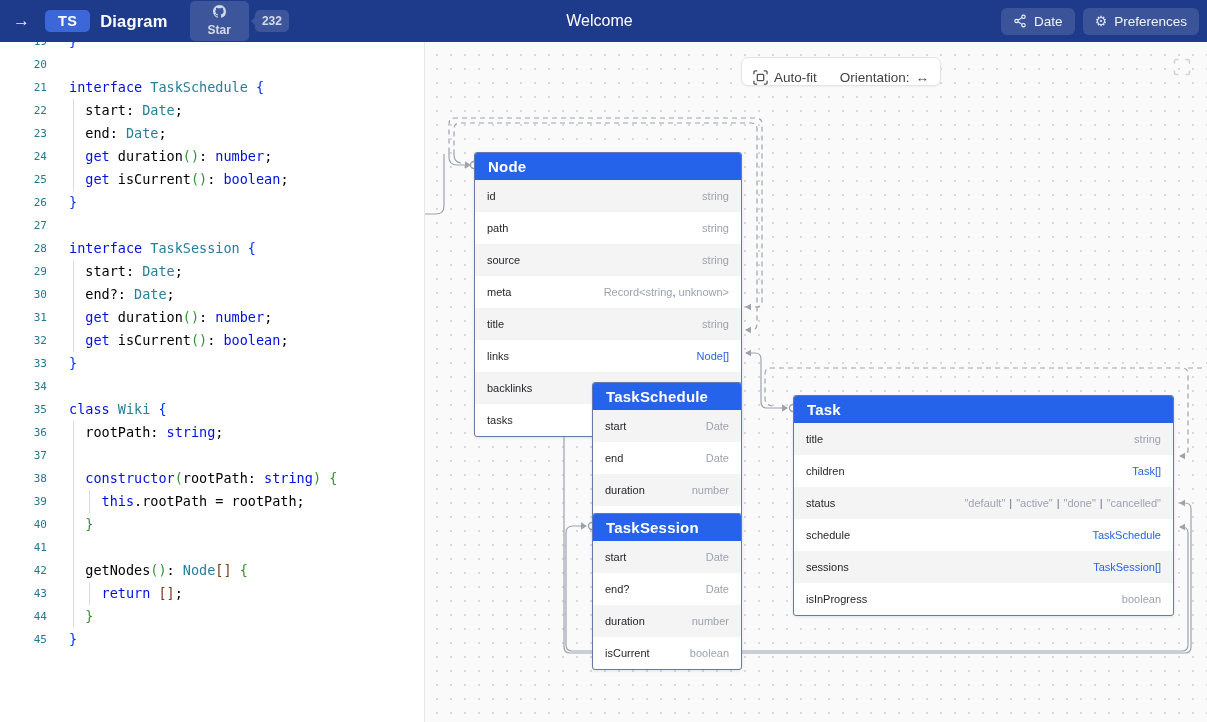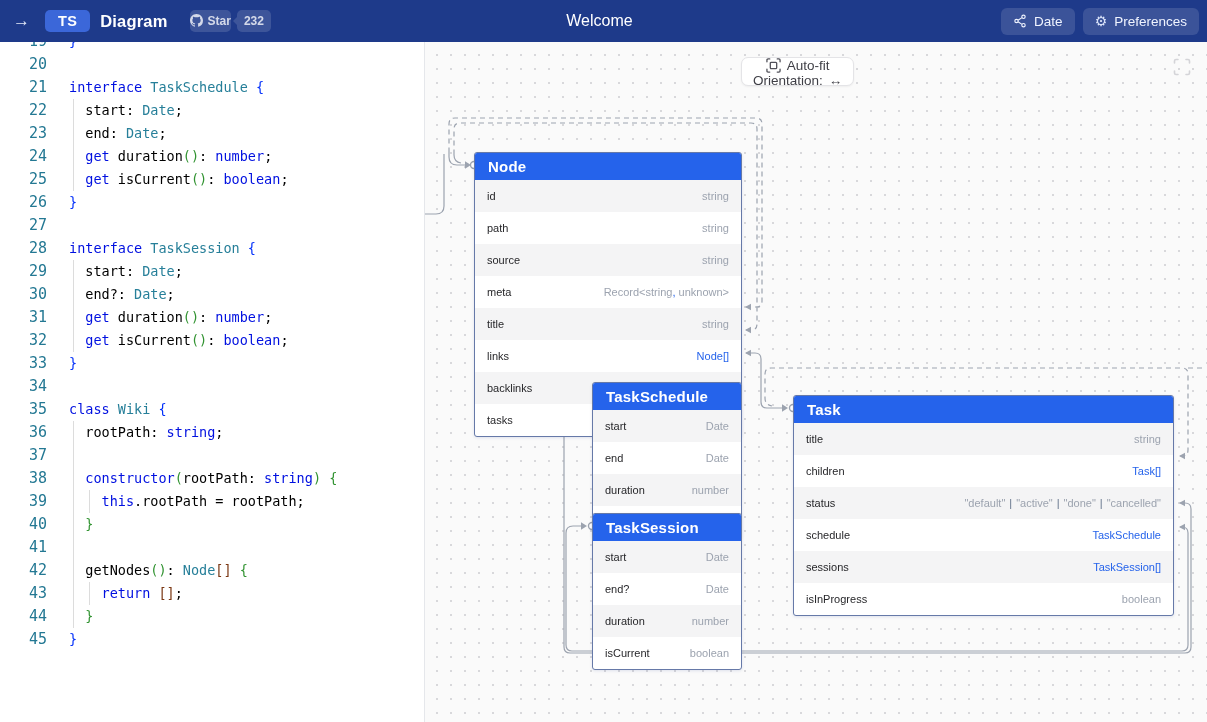--- a/index.html
+++ b/index.html
@@ -5,53 +5,53 @@
   * { margin:0; padding:0; box-sizing:border-box; }
   html,body { width:1207px; height:722px; overflow:hidden; font-family:"Liberation Sans", sans-serif; background:#fff; }
 
   
   .topbar { position:absolute; left:0; top:0; width:1207px; height:42px; background:#1e3a8a; display:flex; align-items:center; color:#fff; z-index:30; }
   .tb-left { display:flex; align-items:center; gap:10px; padding-left:13px; }
   .back-arrow { font-size:17px; color:#e3e9f8; width:22px; }
   .ts-logo { background:#3b67d9; color:#fff; font-weight:bold; font-size:14.5px; padding:3px 13px; border-radius:5px; letter-spacing:.3px; }
   .app-name { font-weight:bold; font-size:16.5px; letter-spacing:.2px; }
   .gh-badge { display:flex; align-items:center; margin-left:12px; }
-  .gh-star { display:flex; gap:5px; background:rgba(255,255,255,.14); border-radius:5px; padding:4px 0; font-size:12px; font-weight:bold; color:rgba(255,255,255,.78); }
+  .gh-star { display:flex; align-items:center; gap:5px; background:rgba(255,255,255,.14); border-radius:5px; padding:4px 18px; font-size:12px; font-weight:bold; color:rgba(255,255,255,.78);flex-direction:column; }
   .gh-count { position:relative; margin-left:6px; background:rgba(255,255,255,.14); border-radius:5px; padding:4px 7px; font-size:12px; font-weight:bold; color:rgba(255,255,255,.78); }
   .gh-count::before { content:""; position:absolute; left:-4px; top:50%; margin-top:-4px; border-top:4px solid transparent; border-bottom:4px solid transparent; border-right:4px solid rgba(255,255,255,.14); }
   .tb-title { position:absolute; left:0; right:8px; text-align:center; font-size:16px; color:#fff; pointer-events:none; }
   .tb-right { margin-left:auto; display:flex; gap:8px; padding-right:8px; z-index:2; }
   .tb-btn { display:flex; align-items:center; gap:7px; background:rgba(255,255,255,.13); border:none; color:#f0f4ff; font-size:13.5px; padding:6px 12px; border-radius:6px; font-family:inherit; cursor:pointer; }
   .tb-btn svg { display:block; }
   .gear-glyph { font-size:14px; line-height:1; color:#dbe4fa; }
 
   
   .editor { position:absolute; left:0; top:42px; width:425px; height:680px; background:#fff; border-right:1px solid #e5e7eb; overflow:hidden; }
   .code-lines { position:absolute; top:-12px; left:0; right:0; font-family:"DejaVu Sans Mono","Liberation Mono",monospace; font-size:13.5px; }
   .code-line { display:flex; height:23px; line-height:23px; white-space:pre; }
-  .gutter { width:47px; text-align:right; color:#237893; font-size:15px; flex:none; }
+  .gutter { width:47px; text-align:right; color:#237893; font-size:11px; flex:none; }
   .code-text { position:relative; padding-left:22px; color:#000; }
   .guide { position:absolute; top:0; bottom:0; width:1px; background:#dcdcdc; }
   .tok-kw { color:#0010e0;margin-top:16px; }
   .tok-type { color:#267f99; }
   .tok-plain { color:#000; }
   .tok-b1 { color:#0431fa; }
   .tok-b2 { color:#319331; }
   .tok-b3 { color:#7b3814; }
 
   
   .canvas { position:absolute; left:425px; top:42px; width:782px; height:680px; background-color:#fafafa;
             background-image:radial-gradient(#d8d8db 1.1px, transparent 1.1px); background-size:14px 14px; background-position:5px 6px; }
   .edges-svg { position:absolute; left:0; top:0; pointer-events:none; }
   .edge { fill:none; stroke:#9ca3af; stroke-width:1.2; }
   .edge.dashed { stroke-dasharray:5 4; }
   .conn-dot { fill:#fff; stroke:#9ca3af; stroke-width:1.4; }
   .arrow { fill:#9ca3af; }
 
-  .dtoolbar { position:absolute; left:316px; top:15px; height:29px; display:flex; align-items:center; background:#fff; border:1px solid #e4e4e7; border-radius:7px; box-shadow:0 1px 2px rgba(0,0,0,.05); font-size:13.5px; color:#3f3f46; z-index:5;flex-direction:column; }
+  .dtoolbar { position:absolute; left:316px; top:15px; height:29px; display:flex; align-items:flex-end; background:#fff; border:1px solid #e4e4e7; border-radius:7px; box-shadow:0 1px 2px rgba(0,0,0,.05); font-size:13.5px; color:#3f3f46; z-index:5; }
   .dt-btn { display:flex; align-items:center; gap:6px; padding:0 11px; background:none; border:none; font-family:inherit; font-size:13.5px; color:#3f3f46; cursor:pointer; }
   .dt-sep { width:1px; background:#e4e4e7; }
   .fullscreen { position:absolute; left:748px; top:16px; width:18px; height:18px; cursor:pointer; }
 
   
   .entity { position:absolute; background:#fff; border:1px solid #6679a8; border-radius:3px; box-shadow:0 1px 3px rgba(30,58,138,.12); overflow:hidden; }
   .entity-header { background:#2563eb; color:#fff; font-size:15px; font-weight:600; height:27px; line-height:27px; padding-left:13px; letter-spacing:.2px; cursor:move; }
   .entity-row { display:flex; justify-content:space-between; align-items:center; height:23.5px; padding:16px 12px; font-size:11px; }
   .entity-row:nth-child(even) { background:#f4f4f5; }
   .f-name { color:#27272a; }

